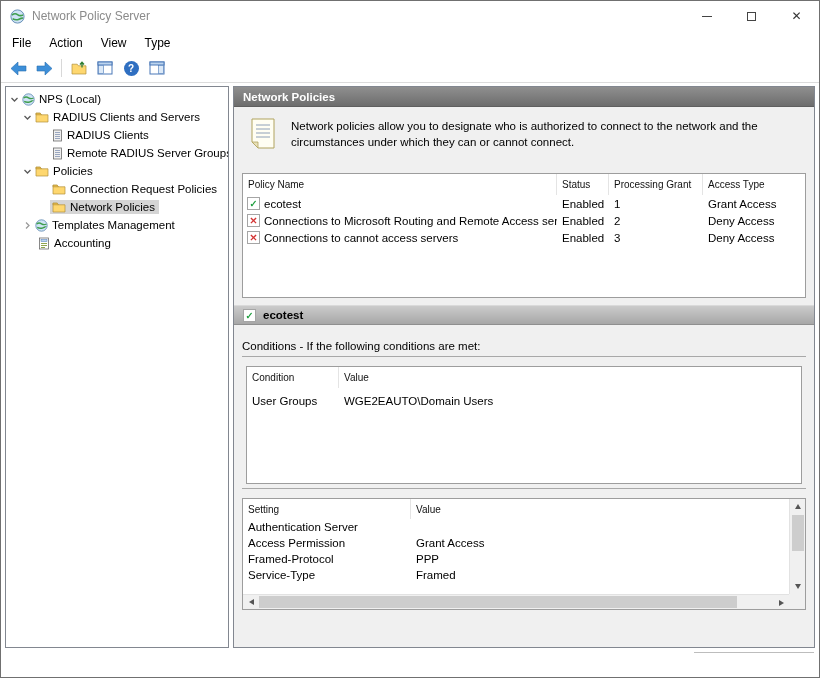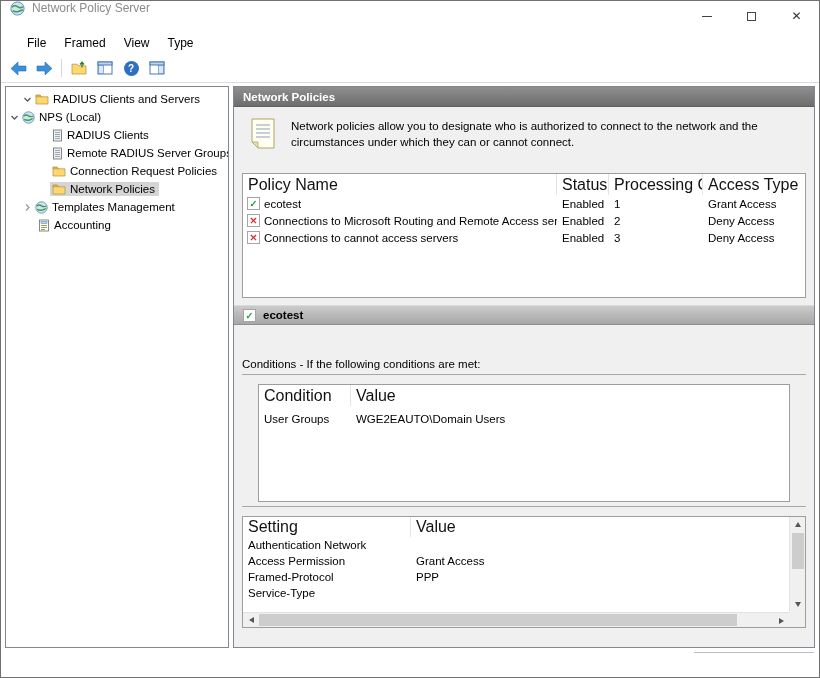--- a/index.html
+++ b/index.html
@@ -1,30 +1,30 @@
 <!DOCTYPE html>
 <html><head>
 <meta charset="utf-8">
 <style>
   *{box-sizing:border-box;margin:0;padding:0}
   html,body{width:820px;height:678px}
   body{font-family:"Liberation Sans",sans-serif;background:#fff;color:#000;font-size:12px}
   .win{width:820px;height:678px;border:1px solid #707070;display:flex;flex-direction:column;background:#fff}
 
   
-  .titlebar{height:30px;display:flex;align-items:flex-start;padding-left:9px;flex:0 0 auto}
+  .titlebar{height:30px;display:flex;align-items:center;padding-left:9px;flex:0 0 auto}
   .app-icon{margin-right:7px;display:flex}
   .title-text{flex:1;font-size:12px;color:#8b8b8b}
   .win-btn{width:45px;height:30px;display:flex;align-items:center;justify-content:center;color:#333}
   .min-bar{width:10px;height:1px;background:#444}
   .max-box{width:9px;height:9px;border:1px solid #444}
   .close-x{font-size:12px;color:#333}
 
   
-  .menubar{height:23px;display:flex;align-items:flex-end;padding-left:17px;flex:0 0 auto}
+  .menubar{height:23px;display:flex;align-items:flex-end;padding-left:2px;flex:0 0 auto}
   .menu-item{font-size:12px;padding:4px 9px;cursor:default}
   .toolbar{height:29px;display:flex;align-items:center;padding-left:5px;gap:2px;border-bottom:1px solid #dcdcdc;flex:0 0 auto}
   .tool-btn{width:24px;height:24px;display:flex;align-items:center;justify-content:center}
   .tool-sep{width:1px;height:18px;background:#d8d8d8;margin:0 3px}
   .help-badge{width:15px;height:15px;border-radius:50%;background:#2f6fc1;color:#fff;font-size:10px;font-weight:bold;display:flex;align-items:center;justify-content:center}
 
   
   .body{height:566px;display:flex;padding:3px 4px 0;gap:4px;flex:0 0 auto}
   .tree-pane{width:224px;height:562px;border:1px solid #828790;background:#fff;padding-top:3px;overflow:hidden;flex:0 0 auto}
   .tnode{height:18px;display:flex;align-items:center;font-size:11.5px;white-space:nowrap}
@@ -32,40 +32,40 @@
   .nico{display:flex;margin:0 4px 0 2px;flex:0 0 auto}
   .hl{display:flex;align-items:center;background:#d5d5d5;padding:1px 4px 1px 0}
 
   
   .content-pane{flex:1;height:562px;border:1px solid #828790;background:#f0f0f0;display:flex;flex-direction:column;overflow:hidden}
   .content-header{height:20px;background:linear-gradient(#8f8f8f,#6d6d6d);color:#fff;font-weight:bold;font-size:11.5px;display:flex;align-items:center;padding-left:9px;flex:0 0 auto;border-bottom:1px solid #5f5f5f}
   .info{display:flex;gap:13px;padding:9px 12px 4px 14px;height:58px;flex:0 0 auto}
   .info-text{font-size:11.5px;line-height:1.35;max-width:522px;padding-top:3px}
 
   .listbox{margin:8px 8px 0;background:#fff;border:1px solid #9d9d9d;height:125px;flex:0 0 auto;overflow:hidden}
-  .lhead{display:flex;height:21px;font-size:16px;color:#111}
+  .lhead{display:flex;height:21px;font-size:10px;color:#111}
   .hcell{display:flex;align-items:center;padding-left:5px;border-right:1px solid #e4e4e4;height:100%;white-space:nowrap;overflow:hidden}
   .hcell:last-child{border-right:none}
   .lrow{display:flex;height:17px;align-items:center;font-size:11.5px}
   .cell{padding-left:5px;white-space:nowrap;overflow:hidden}
   .c-name{width:314px;display:flex;align-items:center;padding-left:0}
   .c-name .ptext{white-space:nowrap;overflow:hidden;margin-left:4px}
   .c-status{width:52px}
   .c-order{width:94px}
   .c-access{flex:1}
   .mark{width:13px;height:13px;border:1px solid #a5a5a5;background:#fff;font-size:9.5px;font-weight:bold;line-height:11px;text-align:center;flex:0 0 auto;margin-left:4px}
   .mark.grant{color:#1e9e3e}
   .mark.deny{color:#d33333}
 
   .detail-bar{margin-top:7px;height:20px;background:linear-gradient(#cbcbcb,#a7a7a7);border-top:1px solid #dadada;border-bottom:1px solid #8f8f8f;display:flex;align-items:center;gap:7px;padding-left:9px;font-size:11.5px;font-weight:bold;flex:0 0 auto}
 
-  .sec-head{margin:33px 8px 0;font-size:11.5px;flex:0 0 auto}
+  .sec-head{margin:15px 8px 0;font-size:11.5px;flex:0 0 auto}
   .sec-line{margin:4px 8px 0;border-top:1px solid #a8a8a8;flex:0 0 auto}
 
-  .cond-box{margin:9px 24px 0;background:#fff;border:1px solid #9d9d9d;height:118px;flex:0 0 auto;overflow:hidden}
+  .cond-box{margin:9px 12px 0;background:#fff;border:1px solid #9d9d9d;height:118px;flex:0 0 auto;overflow:hidden}
   .c2-cond{width:92px}
   .c2-val{flex:1}
   .crow{display:flex;height:18px;align-items:center;font-size:11.5px;margin-top:4px}
 
   .set-box{margin:9px 8px 0;background:#fff;border:1px solid #9d9d9d;height:112px;flex:0 0 auto;display:grid;grid-template-columns:1fr 16px;grid-template-rows:1fr 15px;overflow:hidden}
   .set-main{grid-column:1;grid-row:1;overflow:hidden}
   .srow{display:flex;height:16px;align-items:center;font-size:11.5px}
   .c3-setting{width:168px}
   .c3-val{flex:1}
   .vscroll{grid-column:2;grid-row:1;background:#f0f0f0;border-left:1px solid #e2e2e2;display:flex;flex-direction:column;align-items:center}
@@ -104,21 +104,21 @@
     <div class="win-btn">
         <span class="max-box"></span>
       </div>
     <div class="win-btn">
         <span class="close-x">✕</span>
       </div>
   </div>
 
   <div class="menubar">
     <span class="menu-item">File</span>
-    <span class="menu-item">Framed</span>
+    <span class="menu-item">Action</span>
     <span class="menu-item">View</span>
     <span class="menu-item">Type</span>
   </div>
 
   <div class="toolbar">
     <div class="tool-btn">
       <svg width="17" height="15" viewBox="0 0 17 15">
           <path d="M8 1 L1 7.5 L8 14 L8 10 L16 10 L16 5 L8 5 Z" fill="#3d8fd9" stroke="#2a6eb0" stroke-width="0.6"></path>
         </svg>
     </div>
@@ -150,48 +150,48 @@
           <rect x="1" y="1" width="14" height="3" fill="#bcd4ee" stroke="#4a78b8"></rect>
           <rect x="9.5" y="4.5" width="5" height="8" fill="#dce9f7" stroke="#4a78b8" stroke-width="0.6"></rect>
         </svg>
     </div>
   </div>
 
   <div class="body">
 
     <div class="tree-pane">
 
+      <div class="tnode" style="padding-left:3px">
+        <span class="chev">
+            <svg width="9" height="9" viewBox="0 0 9 9">
+              <path d="M1.5 3 L4.5 6 L7.5 3" stroke="#5a5a5a" fill="none" stroke-width="1.3"></path>
+            </svg>
+          </span>
+        <span class="nico">
+            <svg width="13" height="13" viewBox="0 0 13 13">
+              <circle cx="6.5" cy="6.5" r="5.7" fill="#cfe3f5" stroke="#5b87b0" stroke-width="0.8"></circle>
+              <path d="M1.6 5 Q4 3.2 6.5 4.8 T11.4 5 M2.2 8.4 Q5 10 8 8.8 T11 8.1" stroke="#3f9e4d" stroke-width="1.4" fill="none"></path>
+            </svg>
+          </span>
+        <span class="nlabel">NPS (Local)</span>
+      </div>
+
       <div class="tnode" style="padding-left:16px">
         <span class="chev">
             <svg width="9" height="9" viewBox="0 0 9 9">
               <path d="M1.5 3 L4.5 6 L7.5 3" stroke="#5a5a5a" fill="none" stroke-width="1.3"></path>
             </svg>
           </span>
         <span class="nico">
             <svg width="14" height="12" viewBox="0 0 14 12">
               <path d="M1 2.2 L5.2 2.2 L6.4 3.8 L13 3.8 L13 11 L1 11 Z" fill="#fed76f" stroke="#b28f3a" stroke-width="0.7"></path>
               <path d="M1 2.2 L5.2 2.2 L6.4 3.8 L1 3.8 Z" fill="#f7c748" stroke="#b28f3a" stroke-width="0.7"></path>
             </svg>
           </span>
         <span class="nlabel">RADIUS Clients and Servers</span>
-      </div>
-
-      <div class="tnode" style="padding-left:3px">
-        <span class="chev">
-            <svg width="9" height="9" viewBox="0 0 9 9">
-              <path d="M1.5 3 L4.5 6 L7.5 3" stroke="#5a5a5a" fill="none" stroke-width="1.3"></path>
-            </svg>
-          </span>
-        <span class="nico">
-            <svg width="13" height="13" viewBox="0 0 13 13">
-              <circle cx="6.5" cy="6.5" r="5.7" fill="#cfe3f5" stroke="#5b87b0" stroke-width="0.8"></circle>
-              <path d="M1.6 5 Q4 3.2 6.5 4.8 T11.4 5 M2.2 8.4 Q5 10 8 8.8 T11 8.1" stroke="#3f9e4d" stroke-width="1.4" fill="none"></path>
-            </svg>
-          </span>
-        <span class="nlabel">NPS (Local)</span>
       </div>
 
       <div class="tnode" style="padding-left:44px">
         <span class="nico">
             <svg width="11" height="13" viewBox="0 0 11 13">
               <rect x="1.5" y="1" width="8" height="11" fill="#efefef" stroke="#6b6b6b" stroke-width="0.8"></rect>
               <line x1="3" y1="3.5" x2="8" y2="3.5" stroke="#9aa7c0"></line>
               <line x1="3" y1="5.5" x2="8" y2="5.5" stroke="#9aa7c0"></line>
               <line x1="3" y1="7.5" x2="8" y2="7.5" stroke="#9aa7c0"></line>
               <line x1="3" y1="9.5" x2="8" y2="9.5" stroke="#9aa7c0"></line>
@@ -206,20 +206,34 @@
               <rect x="1.5" y="1" width="8" height="11" fill="#efefef" stroke="#6b6b6b" stroke-width="0.8"></rect>
               <line x1="3" y1="3.5" x2="8" y2="3.5" stroke="#9aa7c0"></line>
               <line x1="3" y1="5.5" x2="8" y2="5.5" stroke="#9aa7c0"></line>
               <line x1="3" y1="7.5" x2="8" y2="7.5" stroke="#9aa7c0"></line>
               <line x1="3" y1="9.5" x2="8" y2="9.5" stroke="#9aa7c0"></line>
             </svg>
           </span>
         <span class="nlabel">Remote RADIUS Server Groups</span>
       </div>
 
+      <div class="tnode" style="padding-left:16px">
+        <span class="chev">
+            <svg width="9" height="9" viewBox="0 0 9 9">
+              <path d="M1.5 3 L4.5 6 L7.5 3" stroke="#5a5a5a" fill="none" stroke-width="1.3"></path>
+            </svg>
+          </span>
+        <span class="nico">
+            <svg width="14" height="12" viewBox="0 0 14 12">
+              <path d="M1 2.2 L5.2 2.2 L6.4 3.8 L13 3.8 L13 11 L1 11 Z" fill="#fed76f" stroke="#b28f3a" stroke-width="0.7"></path>
+              <path d="M1 2.2 L5.2 2.2 L6.4 3.8 L1 3.8 Z" fill="#f7c748" stroke="#b28f3a" stroke-width="0.7"></path>
+            </svg>
+          </span>
+        <span class="nlabel">Policies</span>
+      </div>
 
       <div class="tnode" style="padding-left:44px">
         <span class="nico">
             <svg width="14" height="12" viewBox="0 0 14 12">
               <path d="M1 2.2 L5.2 2.2 L6.4 3.8 L13 3.8 L13 11 L1 11 Z" fill="#fed76f" stroke="#b28f3a" stroke-width="0.7"></path>
               <path d="M1 2.2 L5.2 2.2 L6.4 3.8 L1 3.8 Z" fill="#f7c748" stroke="#b28f3a" stroke-width="0.7"></path>
             </svg>
           </span>
         <span class="nlabel">Connection Request Policies</span>
       </div>
@@ -348,32 +362,33 @@
 
       <div class="sec-line"></div>
 
       <div class="set-box">
         <div class="set-main">
           <div class="lhead" style="height:20px">
             <span class="hcell c3-setting">Setting</span>
             <span class="hcell c3-val">Value</span>
           </div>
           <div class="srow">
-            <span class="cell c3-setting">Authentication Network</span>
+            <span class="cell c3-setting">Authentication Server</span>
           </div>
           <div class="srow">
             <span class="cell c3-setting">Access Permission</span>
             <span class="cell c3-val">Grant Access</span>
           </div>
           <div class="srow">
             <span class="cell c3-setting">Framed-Protocol</span>
             <span class="cell c3-val">PPP</span>
           </div>
           <div class="srow">
             <span class="cell c3-setting">Service-Type</span>
+            <span class="cell c3-val">Framed</span>
           </div>
         </div>
 
         <div class="vscroll">
           <div class="vsbtn">
               <div class="tri-up"></div>
             </div>
           <div class="vthumb"></div>
           <div class="vspacer"></div>
           <div class="vsbtn">

